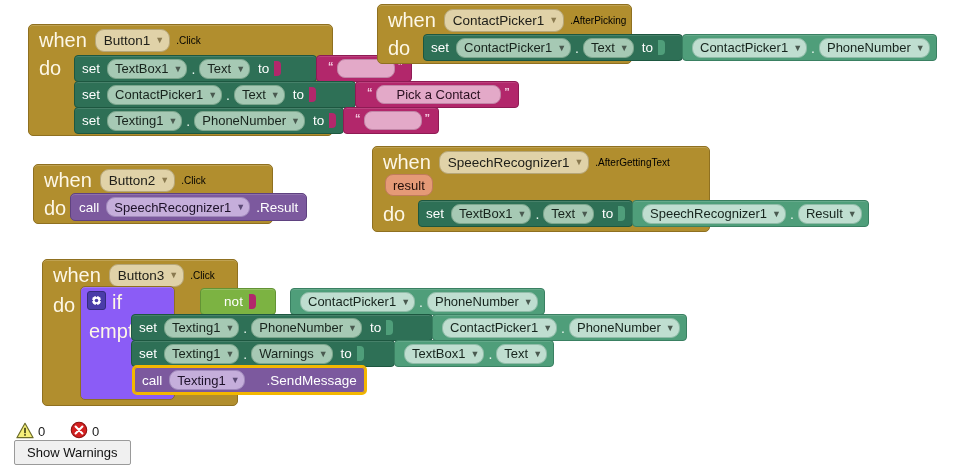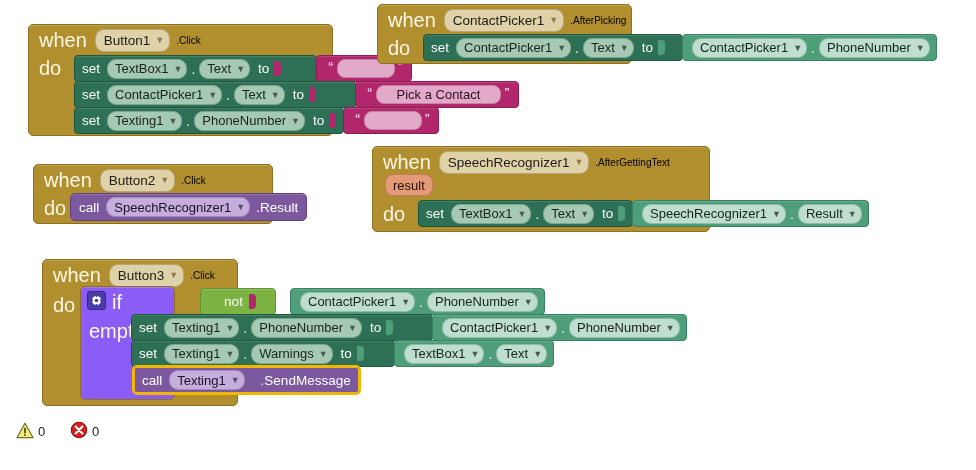--- a/index.html
+++ b/index.html
@@ -406,35 +406,36 @@
         <span class="dd">▼</span>
     </span>
   </div>
 
   <div class="callb sel" style="position:absolute;left:132px;top:365px;">
     <span class="kw">call</span>
     <span class="fld-lpurple" style="margin-left:7px;">
       <span>Texting1</span>
         <span class="dd-pur">▼</span>
     </span>
-    <span class="mname-p" style="margin-left:16px;">.SendMessage</span>
+    <span class="mname-p" style="margin-left:22px;">.SendMessage</span>
   </div>
 
   <div class="warnbar">
     <span class="wicon" style="left:16px;top:4px;">
       <svg width="18" height="17" viewBox="0 0 20 18" aria-hidden="true">
         <path d="M10 1 L19 17 L1 17 Z" fill="#f5ef7a" stroke="#6b6b2a" stroke-width="1.3" stroke-linejoin="round"></path>
         <rect x="9.1" y="6" width="1.8" height="6" fill="#3a3a12"></rect>
         <rect x="9.1" y="13" width="1.8" height="1.8" fill="#3a3a12"></rect>
       </svg>
     </span>
     <span class="wnum" style="left:38px;top:6px;">0</span>
 
     <span class="wicon" style="left:70px;top:3px;">
       <svg width="18" height="18" viewBox="0 0 20 20" aria-hidden="true">
         <circle cx="10" cy="10" r="8.6" fill="#d32020" stroke="#8e1212" stroke-width="1.2"></circle>
         <path d="M6.2 6.2 L13.8 13.8 M13.8 6.2 L6.2 13.8" stroke="#ffffff" stroke-width="2.3" stroke-linecap="round"></path>
       </svg>
     </span>
     <span class="wnum" style="left:92px;top:6px;">0</span>
   </div>
+  <div class="showwarn">Show Warnings</div>
 
 </div>
 
 </body></html>

